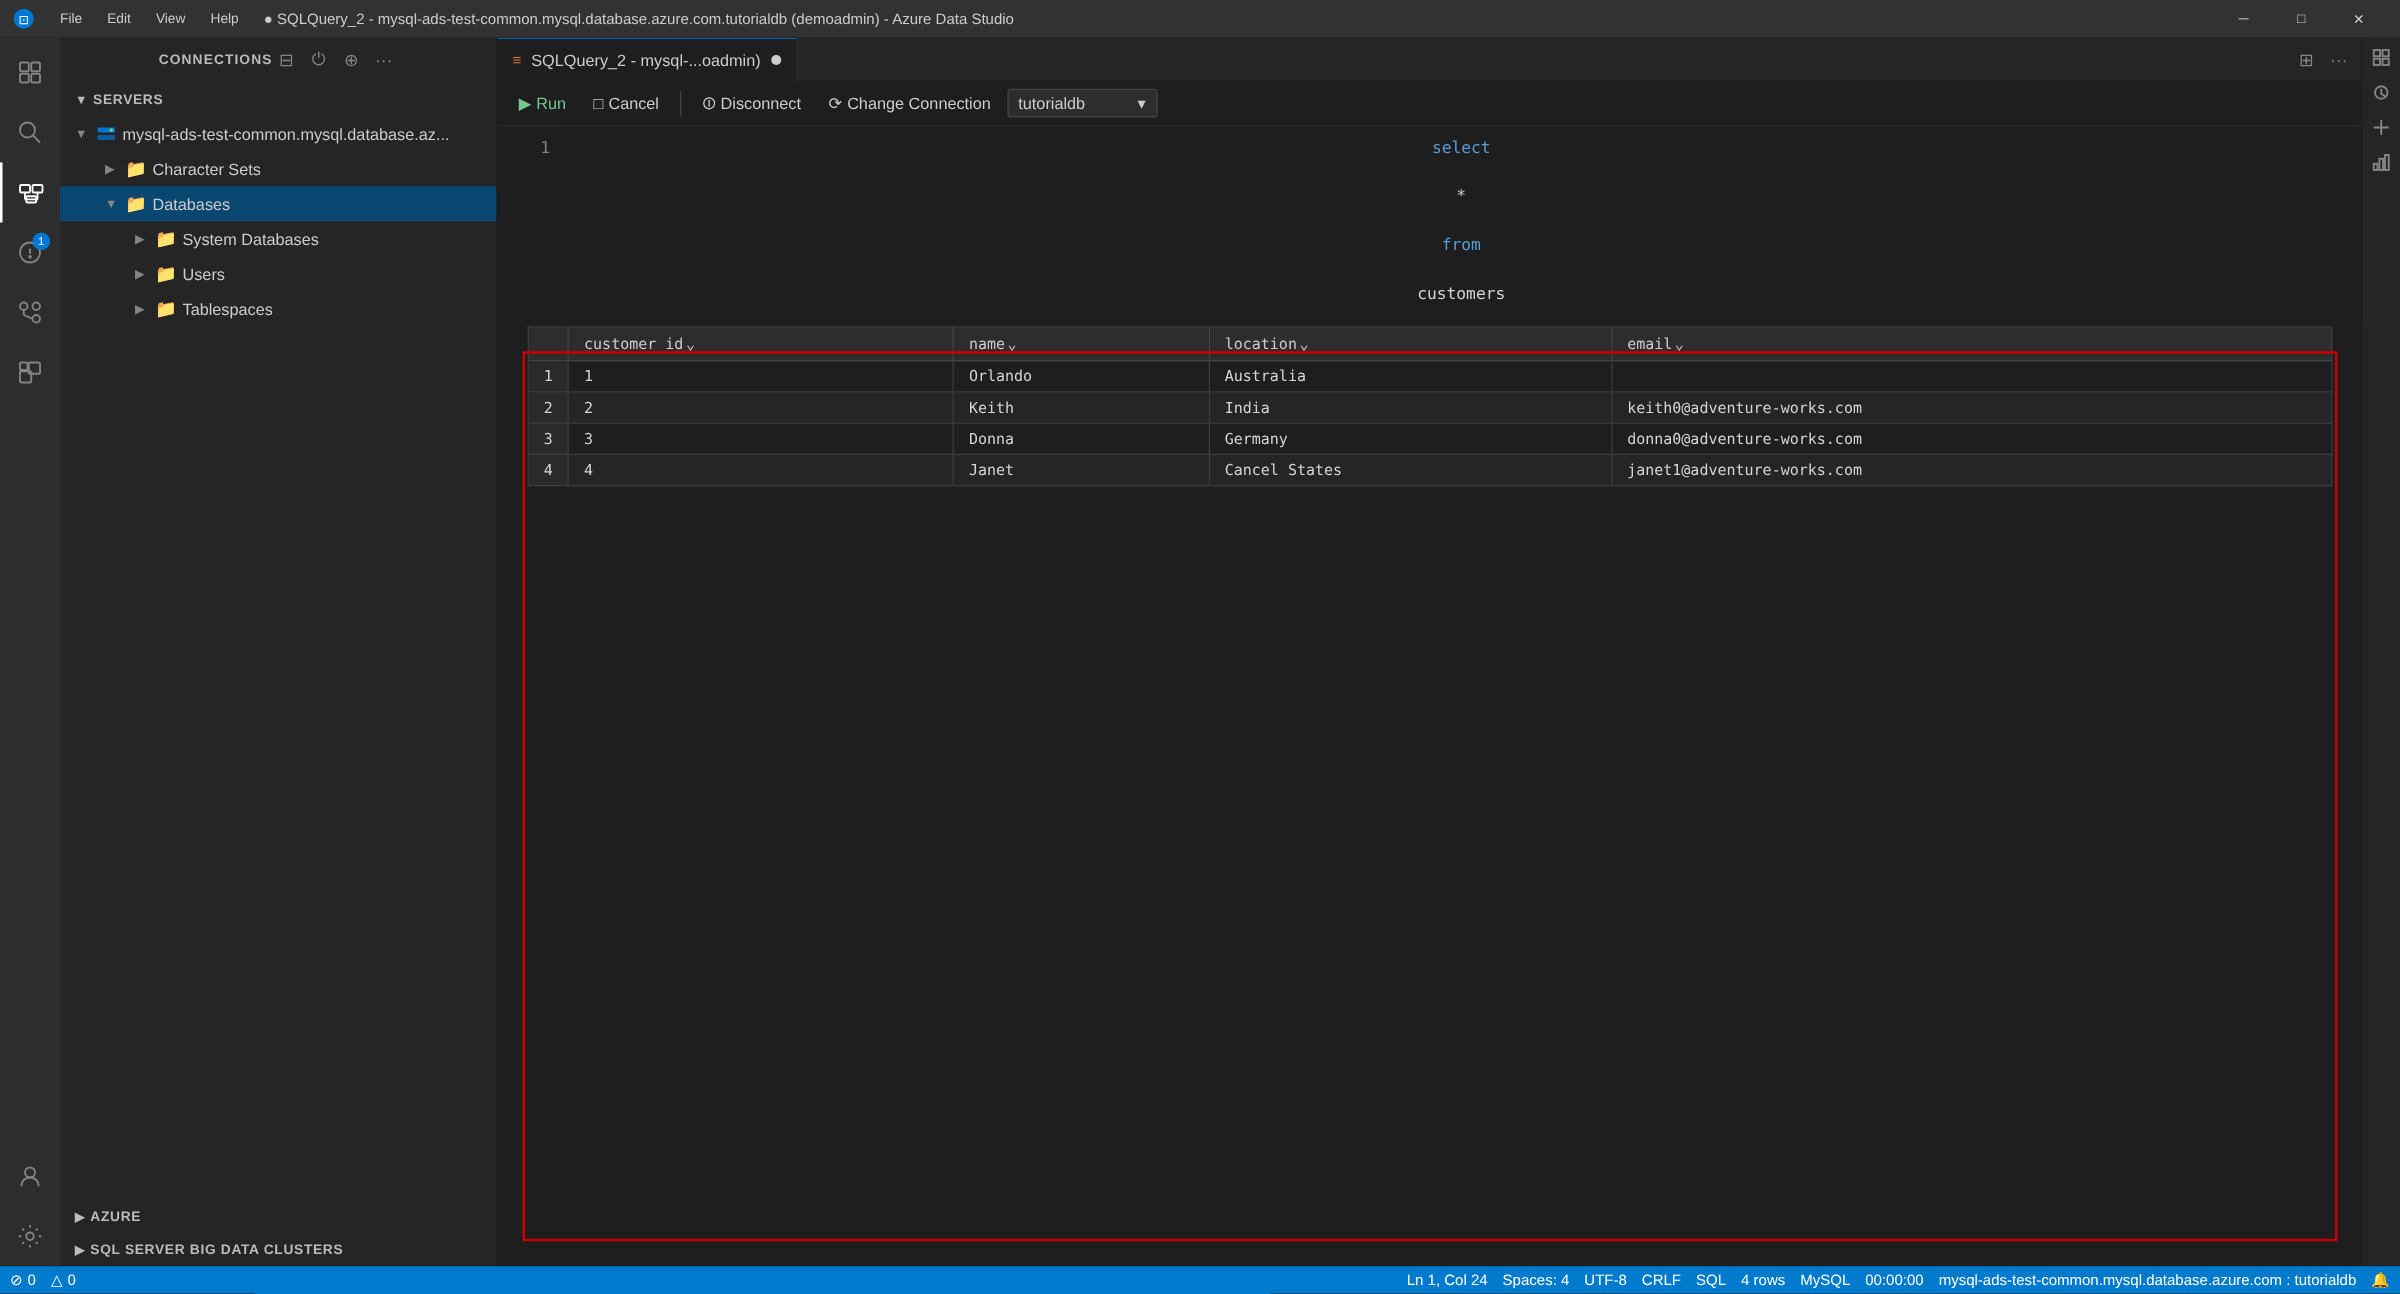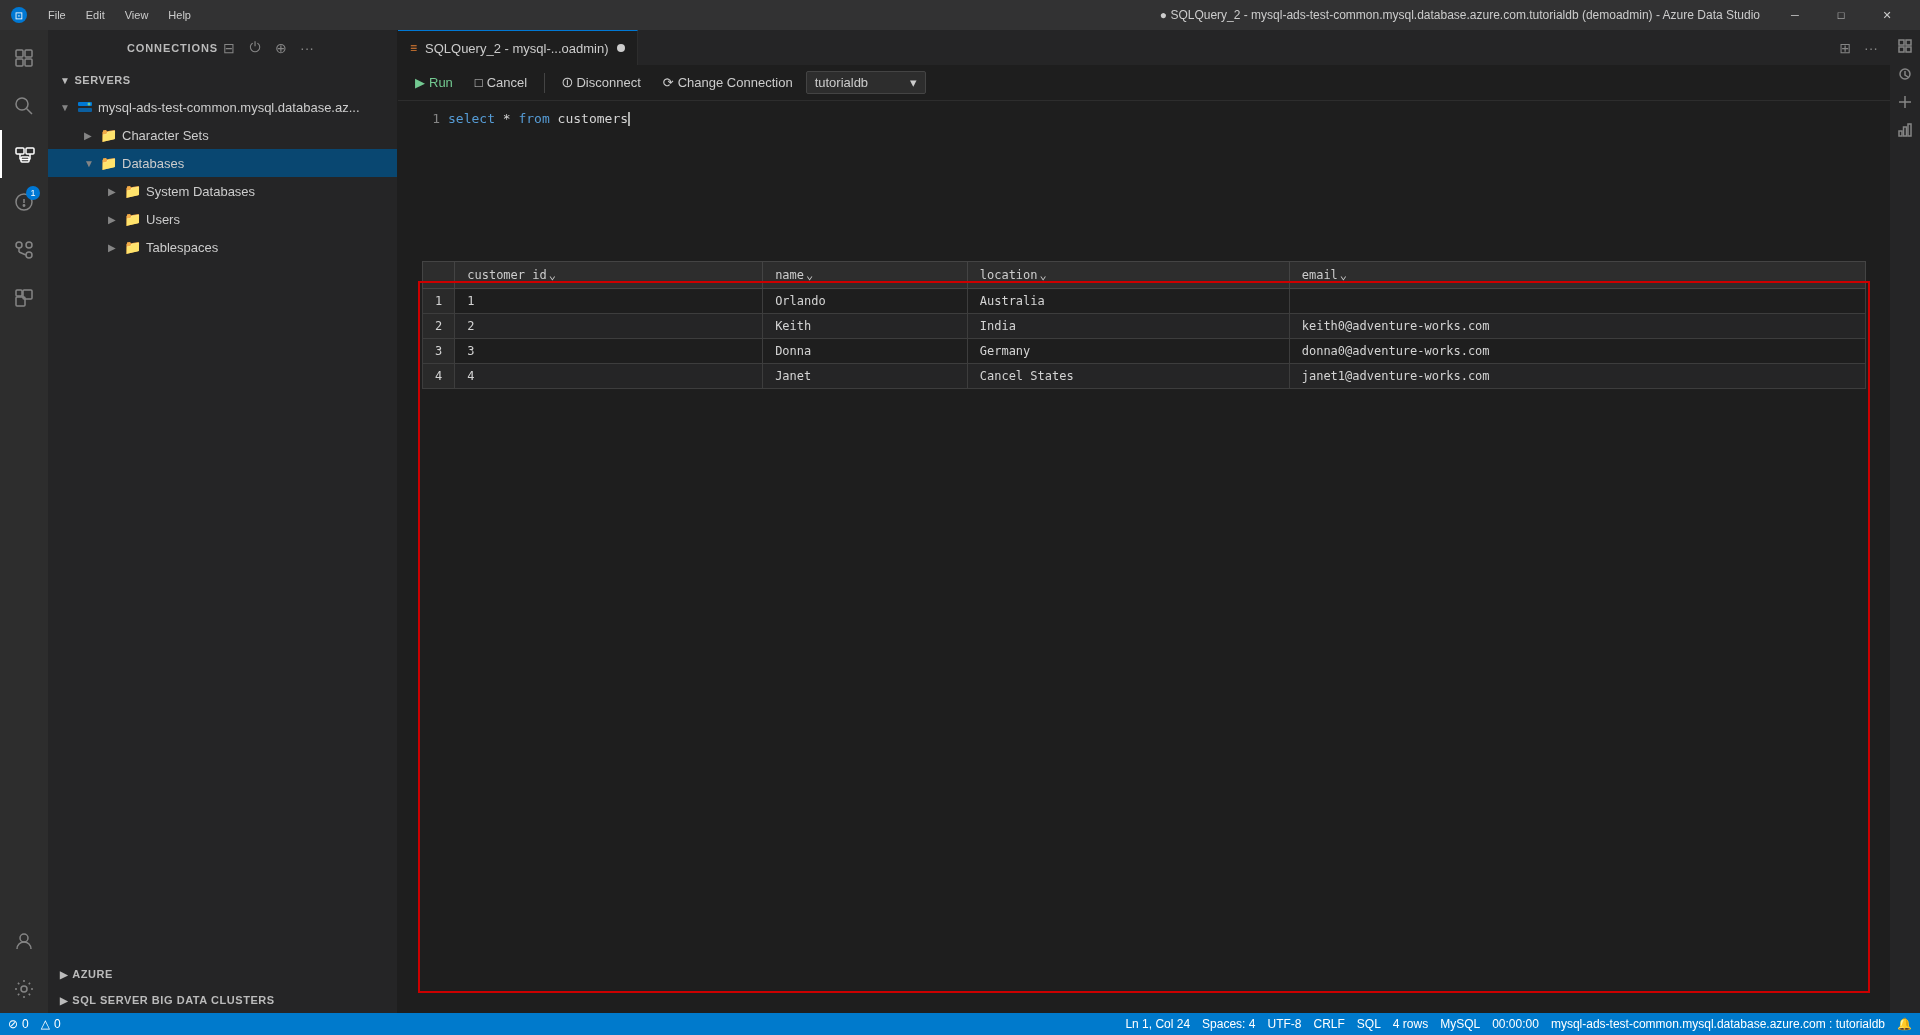--- a/index.html
+++ b/index.html
@@ -35,21 +35,21 @@
       gap: 4px;
     }
     .titlebar-menu-item {
       padding: 2px 8px;
       color: #cccccc;
       font-size: 11px;
       cursor: pointer;
     }
     .titlebar-title {
       flex: 1;
-      text-align: right;
+      text-align: left;
       font-size: 12px;
       color: #cccccc;
     }
     .titlebar-controls {
       display: flex;
       gap: 0;
     }
     .titlebar-control {
       width: 46px;
       height: 30px;
@@ -317,21 +317,21 @@
       line-height: 1.5;
     }
     .code-content {
       flex: 1;
       padding: 8px 0;
       font-family: 'Consolas', monospace;
       font-size: 13px;
       line-height: 1.5;
       color: #d4d4d4;
     }
-    .code-line { display: flex; align-items: center; height: 19.5px; }
+    .code-line { display: flex; align-items: center; height: 19.5px; flex-direction: column; }
     .kw { color: #569cd6; }
     .op { color: #d4d4d4; }
     .cursor { 
       display: inline-block; 
       width: 2px; 
       height: 14px; 
       background: #aeafad; 
       vertical-align: middle;
     }
 

